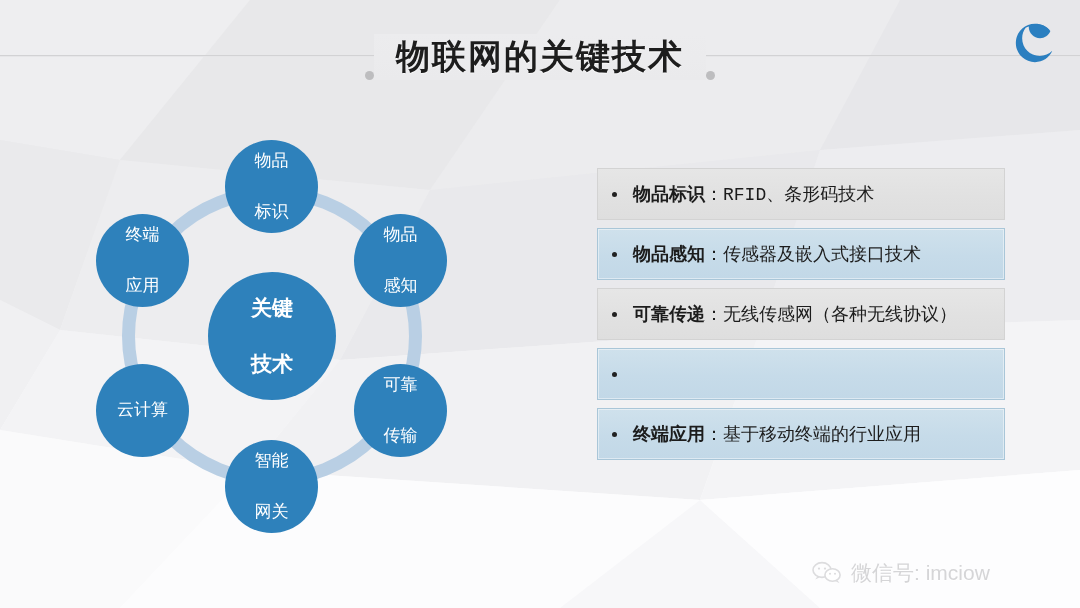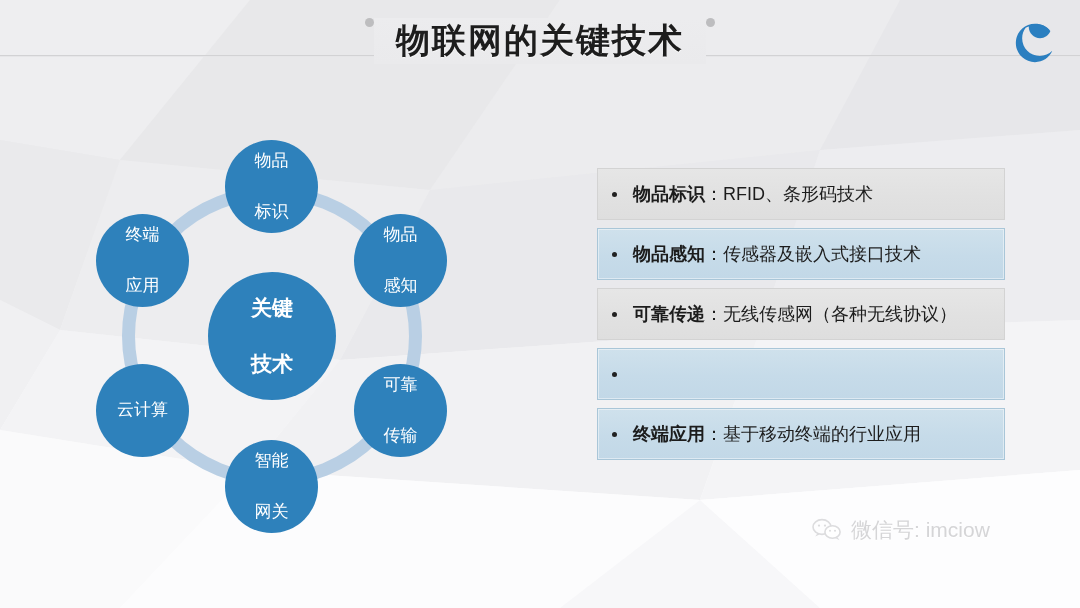--- a/index.html
+++ b/index.html
@@ -20,21 +20,21 @@
   #bg-facets { position:absolute; inset:0; width:100%; height:100%; }
 
   
   .hrule {
     position:absolute; left:0; top:55px; width:1080px; height:1px;
     background:#d2d2d4;
   }
   .hrule.sh { top:56px; background:#e6e6e8; }
   .title-wrap {
     position:absolute; left:0; top:18px; width:1080px; height:62px;
-    display:flex; align-items:flex-start; justify-content:center; gap:0;
+    display:flex; align-items:flex-end; justify-content:center; gap:0;
   }
   .title-text {
     font-size:34px; font-weight:bold; color:#1d1d1d; letter-spacing:2px;
     padding:0 22px; white-space:nowrap;
     text-shadow:0 1px 1px rgba(255,255,255,.7);
     background:linear-gradient(180deg,#ececee 0%,#eaeaec 100%);
     position:relative; z-index:3;
   }
   .tdot {
     width:9px; height:9px; border-radius:50%; background:#bdbdbf;
@@ -87,26 +87,26 @@
   }
   .row.blue {
     background:linear-gradient(180deg,#cfe1ec 0%,#c6dbe9 55%,#c2d8e7 100%);
     border:1px solid #a9c6d8;
     box-shadow:inset 0 0 0 1px rgba(255,255,255,.45);
   }
   .bullet {
     width:5px; height:5px; border-radius:50%; background:#222;
     flex:0 0 auto; margin-right:16px;
   }
-  .rtext { font-size:18px; color:#1c1c1c; white-space:nowrap; }
+  .rtext { font-size:18px; color:#1c1c1c; white-space:nowrap;font-family:Liberation Mono, monospace; }
   .rtext .k { font-weight:bold; }
 
   
   #watermark {
-    position:absolute; left:812px; top:516px;
+    position:absolute; left:812px; top:559px;
     display:flex; align-items:center; gap:9px;
     color:#d8d8da; font-size:21px; white-space:nowrap;
     text-shadow:0 1px 0 rgba(255,255,255,.9);
   }
   #watermark .wm-text { color:#d5d5d7; }
 </style>
 </head>
 <body>
 
 <div id="slide">

